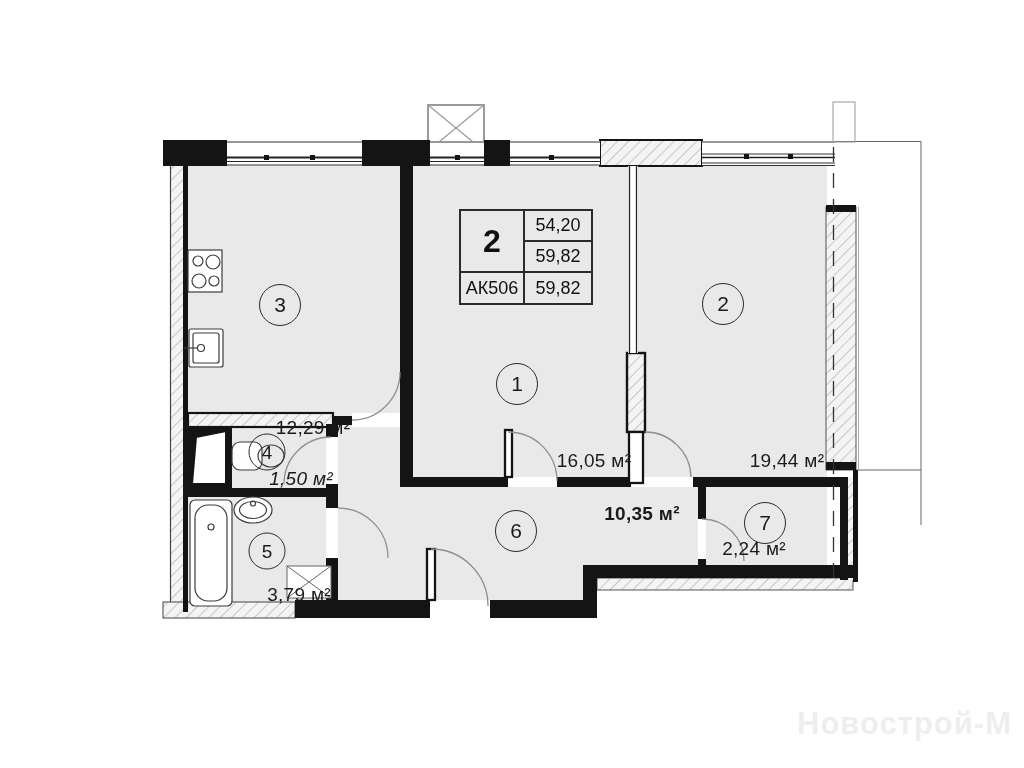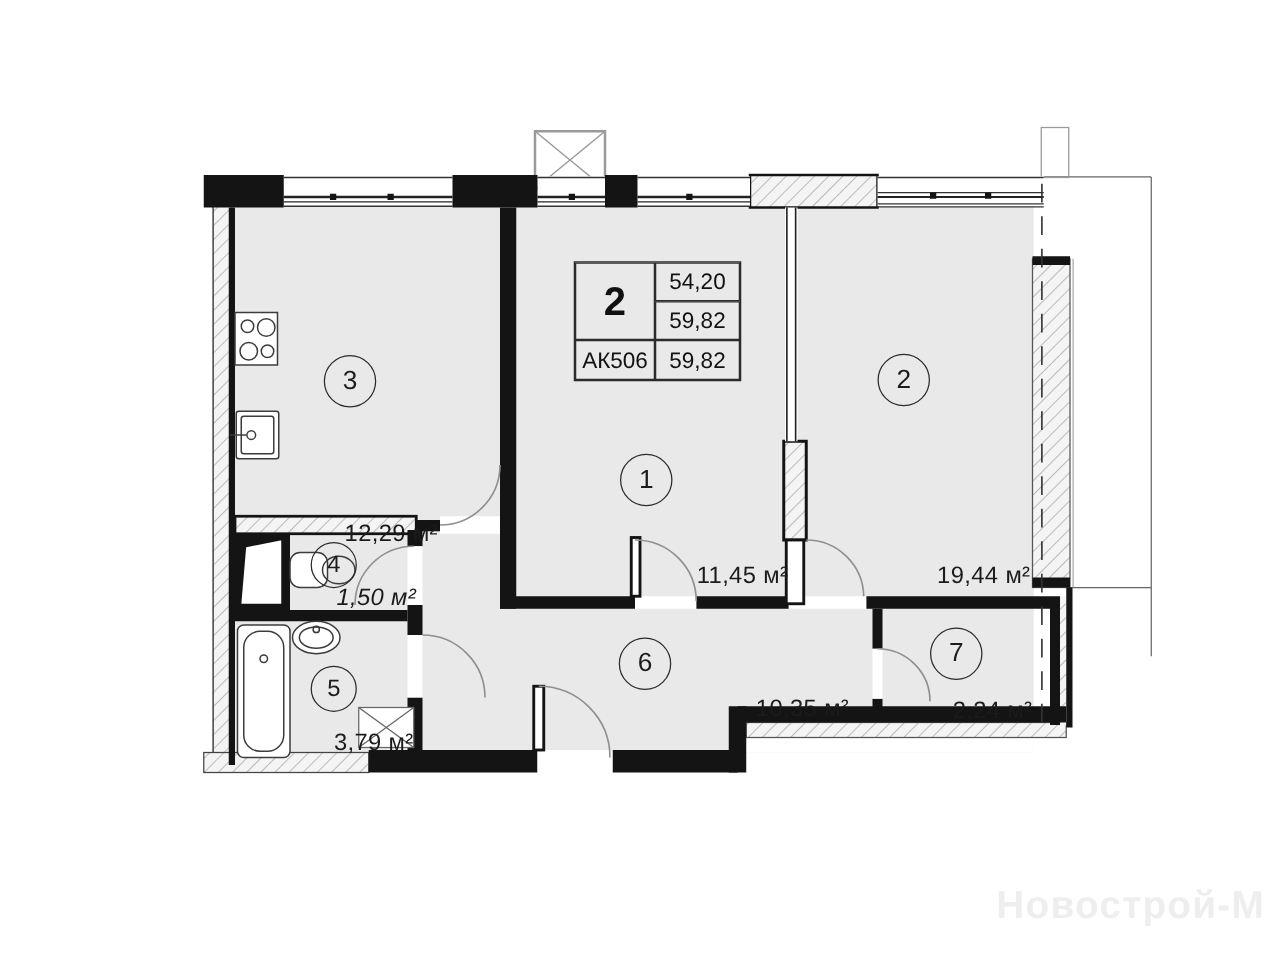--- a/index.html
+++ b/index.html
@@ -218,24 +218,24 @@
     </div>
 
     <div class="room-badge" style="left:517px;top:384px;">1</div>
     <div class="room-badge" style="left:723px;top:304px;">2</div>
     <div class="room-badge" style="left:280px;top:305px;">3</div>
     <div class="room-badge small" style="left:267px;top:452px;">4</div>
     <div class="room-badge small" style="left:267px;top:551px;">5</div>
     <div class="room-badge" style="left:516px;top:531px;">6</div>
     <div class="room-badge" style="left:765px;top:523px;">7</div>
 
-    <div class="area-label" style="left:594px;top:461px;">11,45 м²</div>
+    <div class="area-label" style="left:594px;top:461px;">16,05 м²</div>
     <div class="area-label" style="left:787px;top:461px;">19,44 м²</div>
     <div class="area-label" style="left:313px;top:396px;margin-top:32px;">12,29 м²</div>
     <div class="area-label" style="left:301px;top:479px;font-style:italic;">1,50 м²</div>
     <div class="area-label" style="left:299px;top:595px;text-align:center;">3,79 м²</div>
-    <div class="area-label" style="left:642px;top:568px;">10,35 м²</div>
-    <div class="area-label" style="left:794px;top:549px;margin-top:20px;">2,24 м²</div>
+    <div class="area-label" style="left:642px;top:514px;font-weight:bold;">10,35 м²</div>
+    <div class="area-label" style="left:754px;top:549px;">2,24 м²</div>
 
     <div class="watermark">Новострой-М</div>
   </div>
 
 </div>
 
 </body></html>

